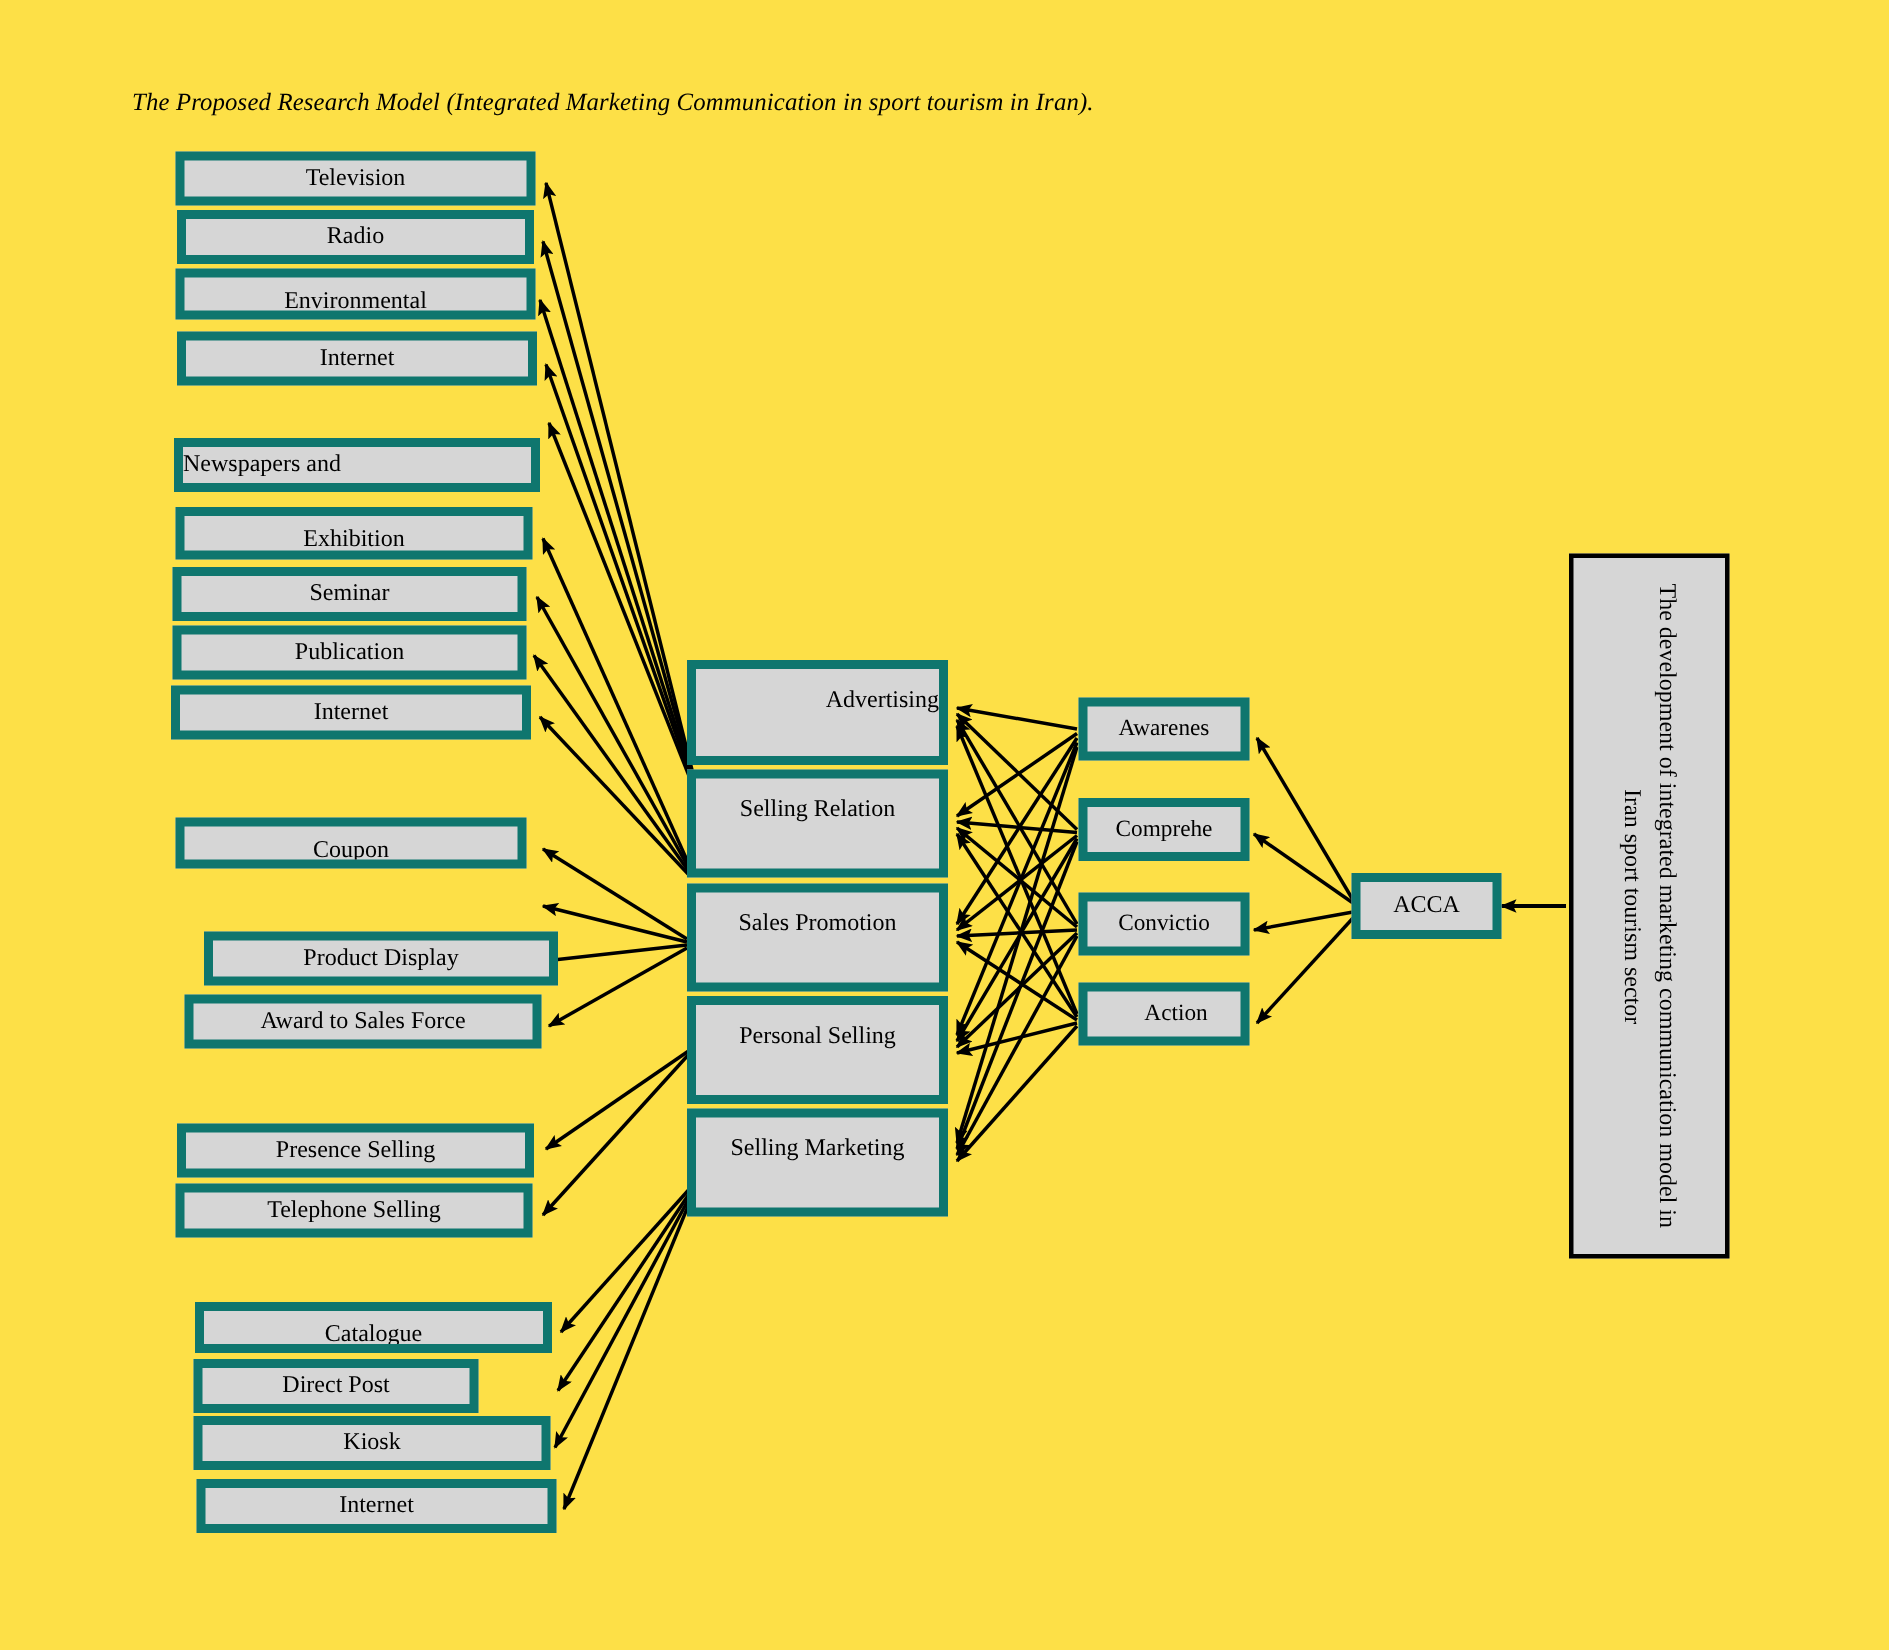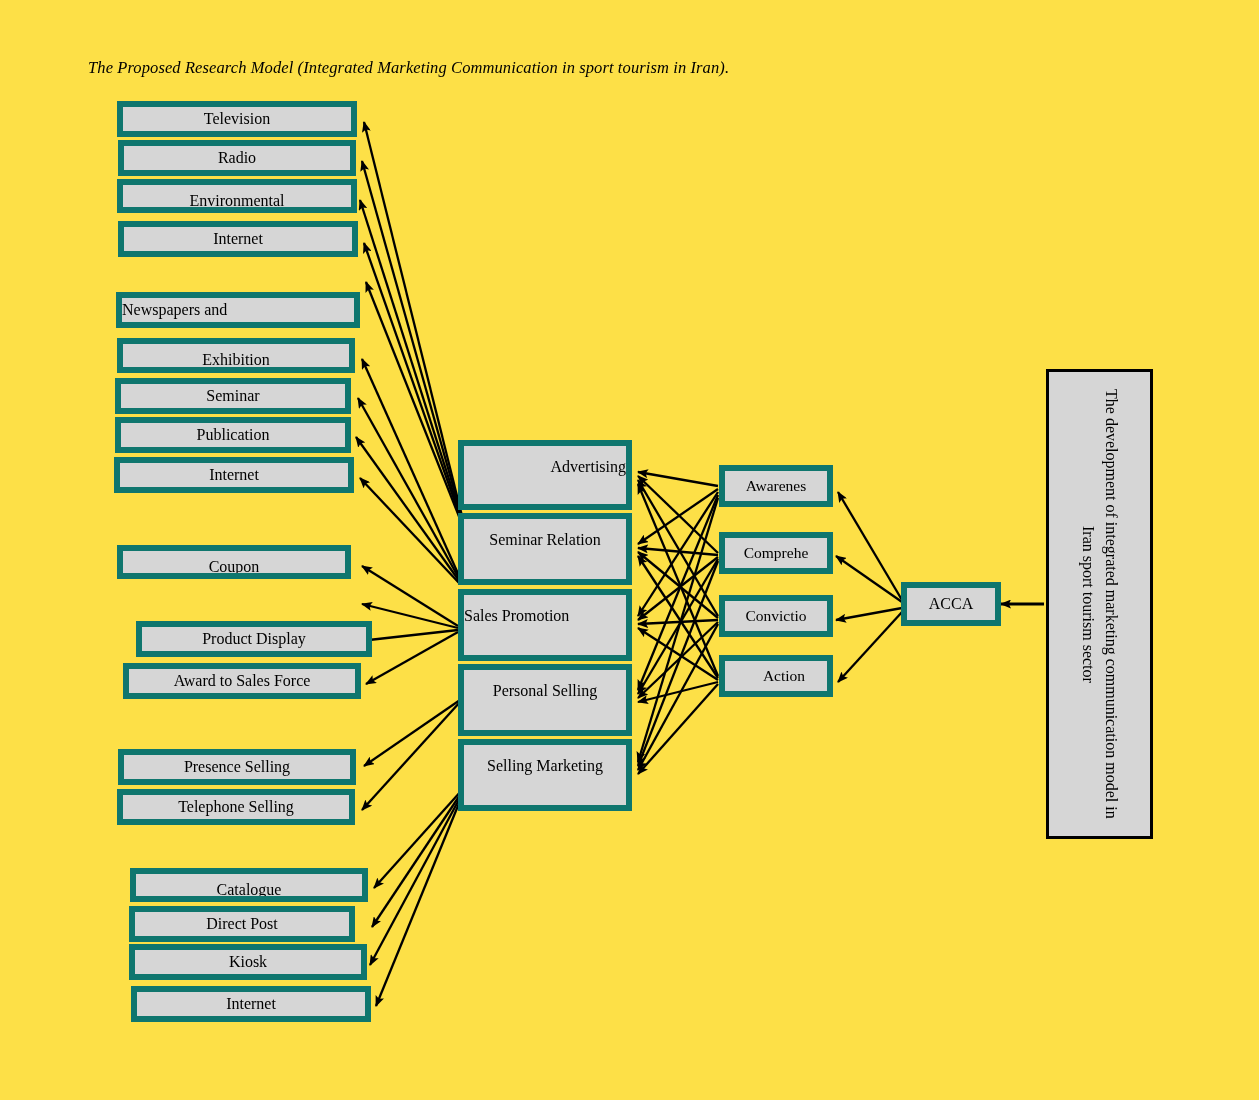--- a/index.html
+++ b/index.html
@@ -239,38 +239,38 @@
   <div class="node leaf" style="left:118px; top:749px; width:238px;">
     <span class="lbl" style="text-align:center;">Presence Selling</span>
   </div>
   <div class="node leaf" style="left:117px; top:789px; width:238px;">
     <span class="lbl" style="text-align:center;">Telephone Selling</span>
   </div>
 
   <div class="node leaf clipmid" style="left:130px; top:868px; width:238px; height:34px;">
     <span class="lbl" style="text-align:center;">Catalogue</span>
   </div>
-  <div class="node leaf" style="left:129px; top:906px; width:226px;">
+  <div class="node leaf" style="left:129px; top:906px; width:190px;">
     <span class="lbl" style="text-align:center;">Direct Post</span>
   </div>
   <div class="node leaf" style="left:129px; top:944px; width:238px;">
     <span class="lbl" style="text-align:center;">Kiosk</span>
   </div>
   <div class="node leaf" style="left:131px; top:986px; width:240px;">
     <span class="lbl" style="text-align:center;">Internet</span>
   </div>
 
   <div class="node mix" style="left:458px; top:440px; width:174px; height:70px;">
     <span class="lbl" style="text-align:right;">Advertising</span>
   </div>
   <div class="node mix" style="left:458px; top:513px; width:174px; height:72px;">
-    <span class="lbl" style="text-align:center;">Seminar Relation</span>
+    <span class="lbl" style="text-align:center;">Selling Relation</span>
   </div>
   <div class="node mix" style="left:458px; top:589px; width:174px; height:72px;">
-    <span class="lbl" style="">Sales Promotion</span>
+    <span class="lbl" style="text-align:center;">Sales Promotion</span>
   </div>
   <div class="node mix" style="left:458px; top:664px; width:174px; height:72px;">
     <span class="lbl" style="text-align:center;">Personal Selling</span>
   </div>
   <div class="node mix" style="left:458px; top:739px; width:174px; height:72px;">
     <span class="lbl" style="text-align:center;">Selling Marketing</span>
   </div>
 
   <div class="node stage" style="left:719px; top:465px; width:114px;">
     <span class="lbl" style="text-align:center;">Awarenes</span>

